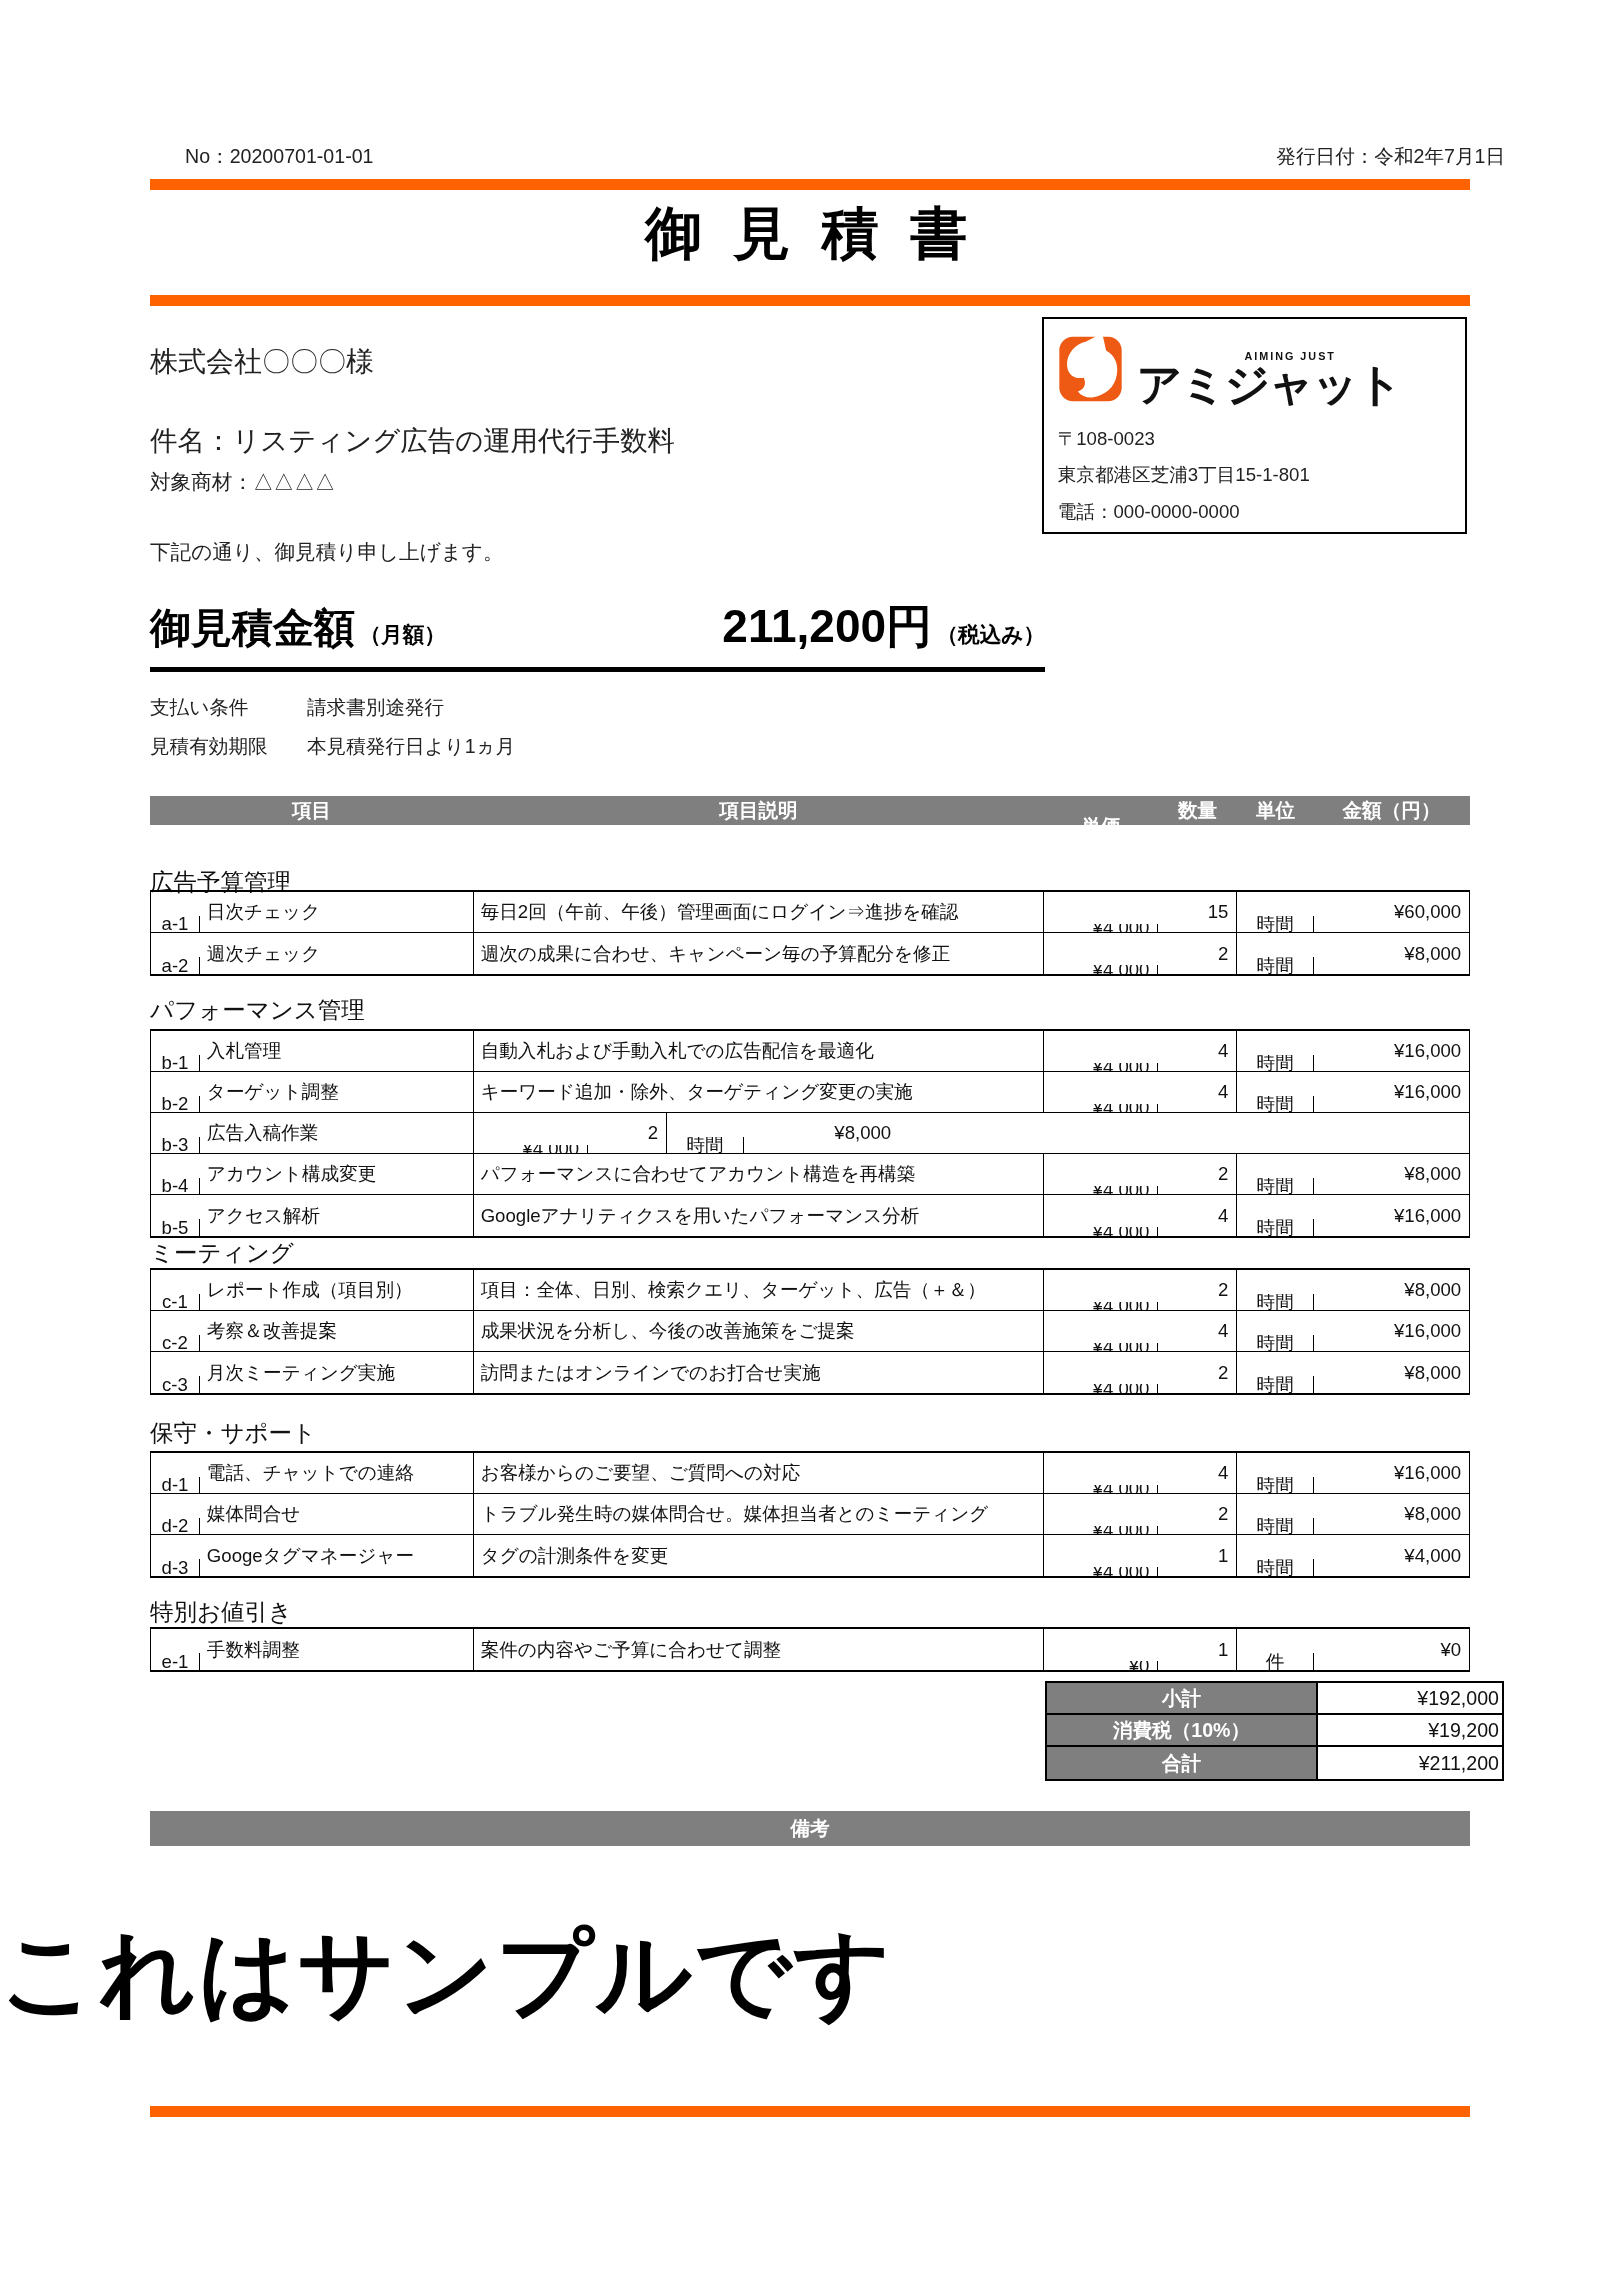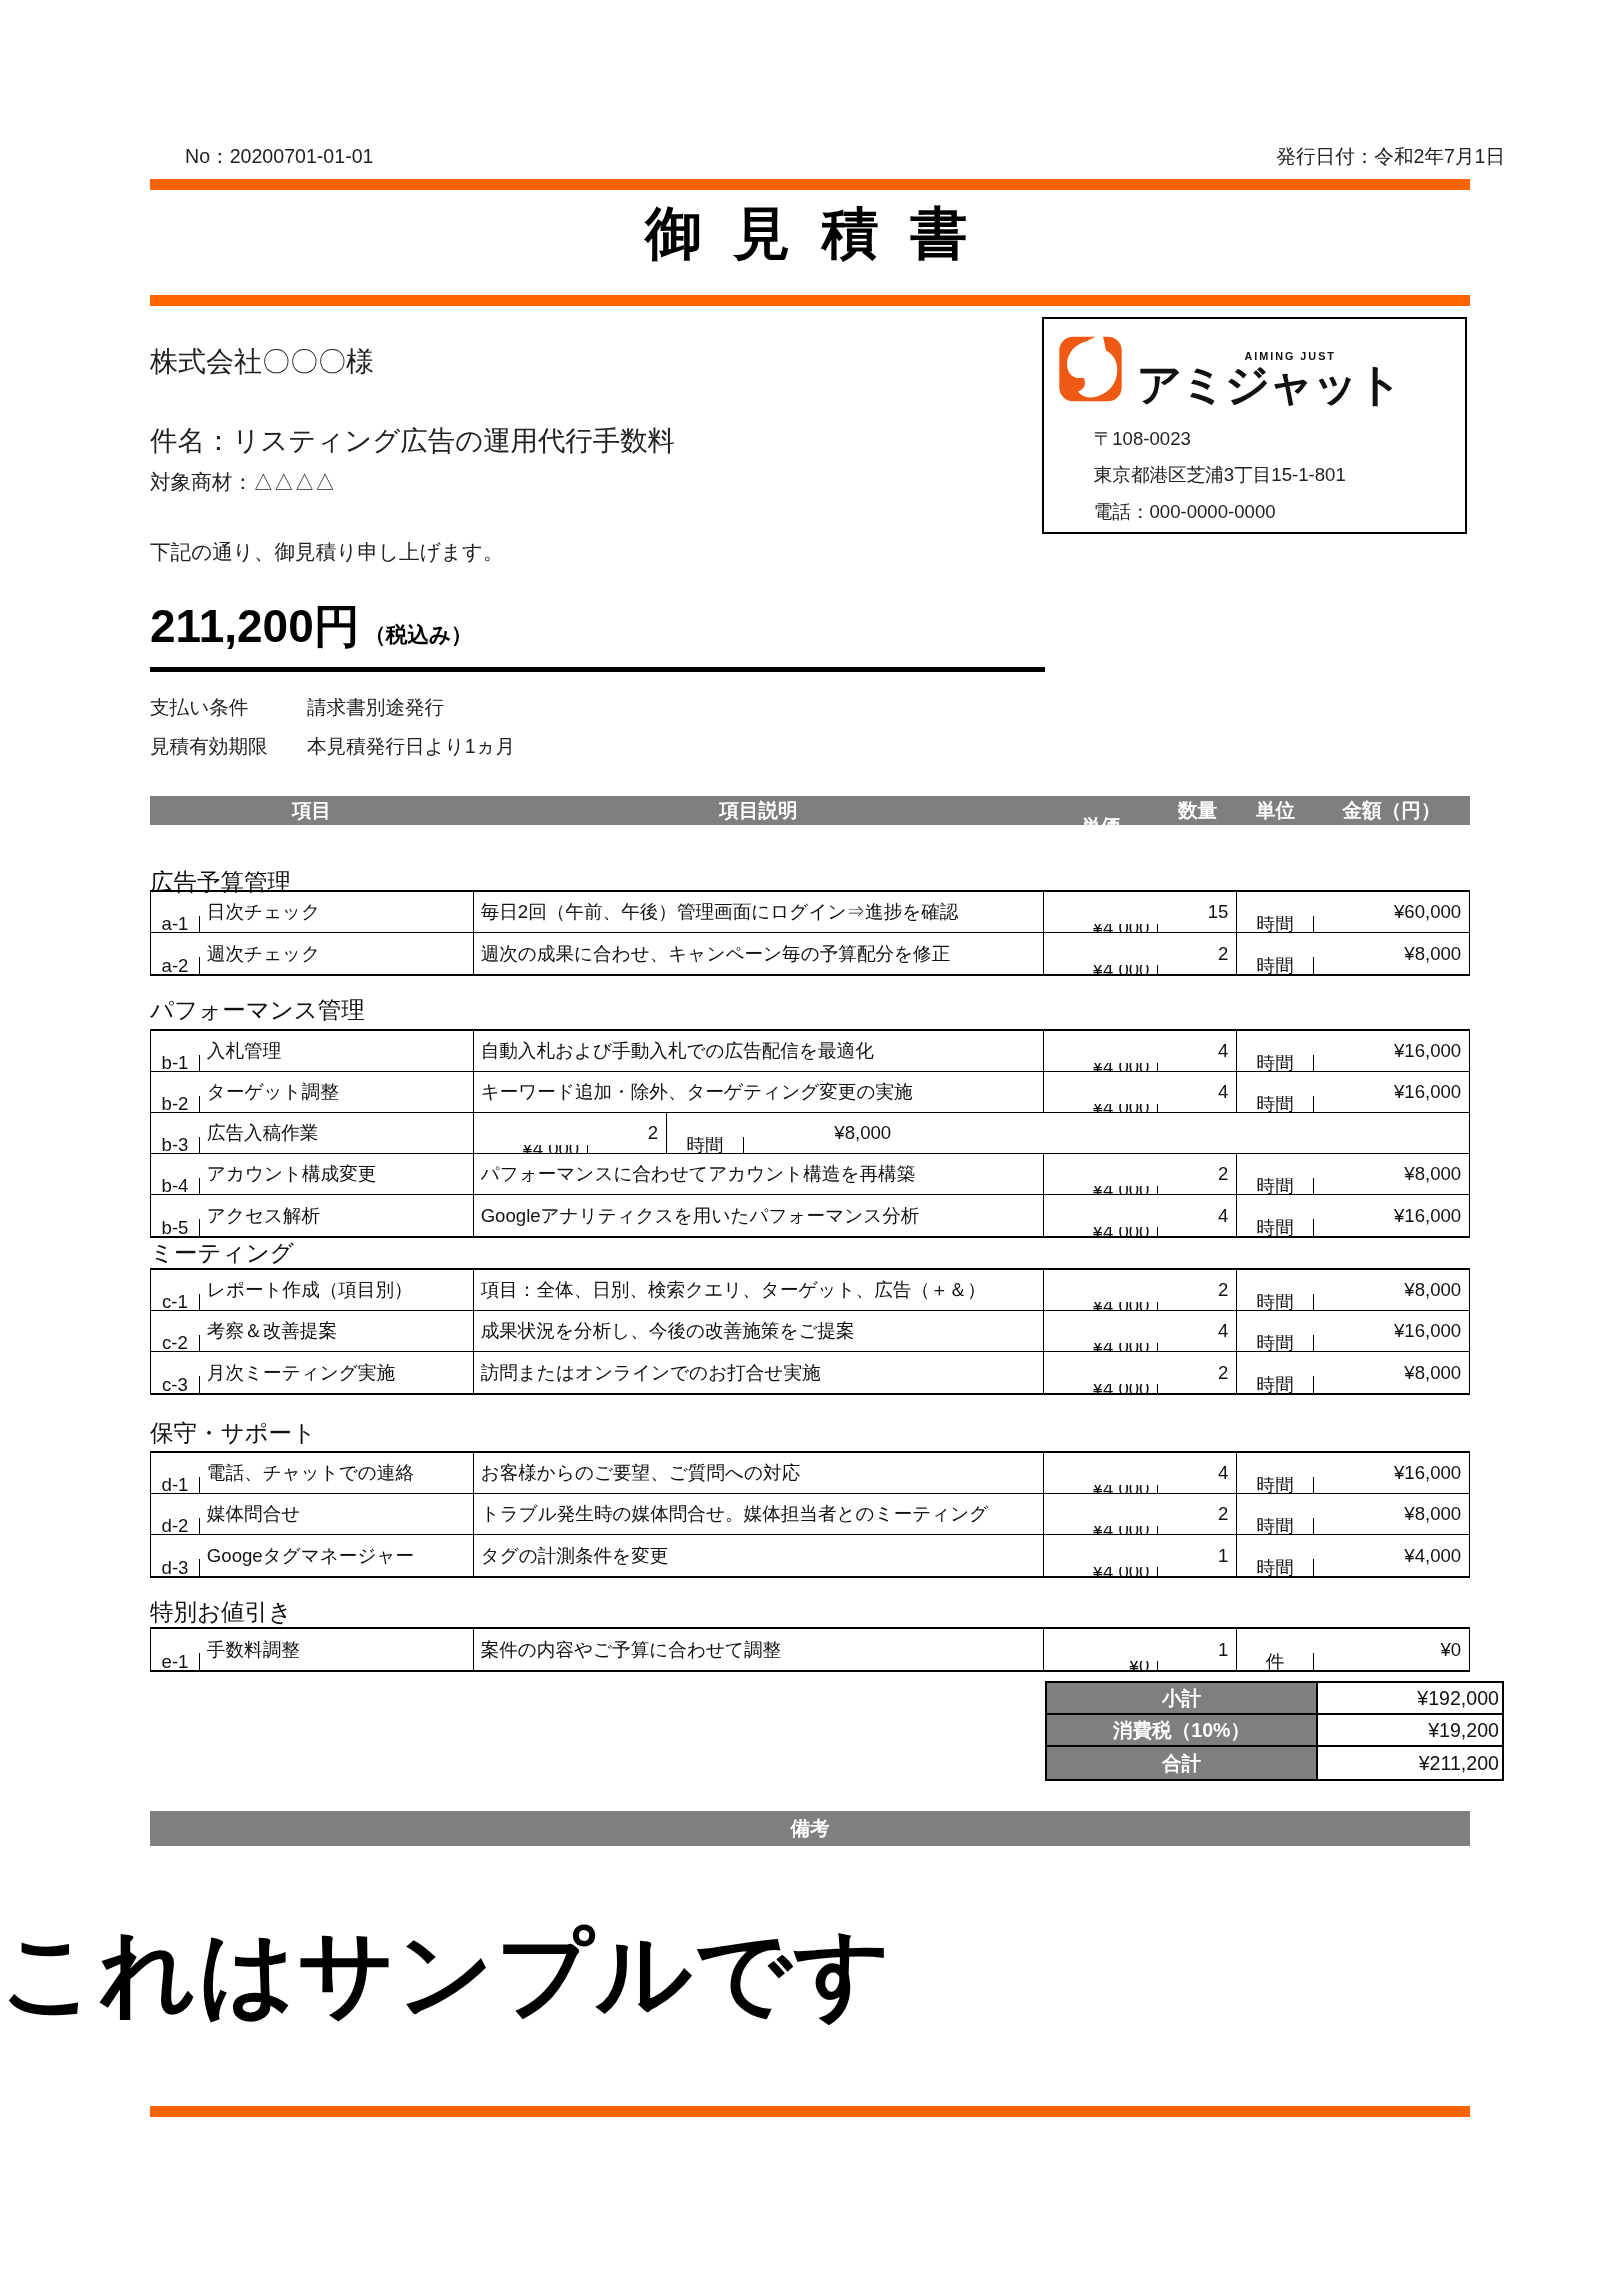--- a/index.html
+++ b/index.html
@@ -24,21 +24,21 @@
   .subject{left:150px;top:423px;font-size:27.4px;color:#222;}
   .target{left:150px;top:468px;font-size:20.6px;color:#222;}
   .greeting{left:150px;top:538px;font-size:20.6px;color:#222;}
   
   .company-box{left:1042px;top:317px;width:425px;height:217px;border:2px solid #000;box-sizing:border-box;background:#fff;}
   .logo-row{position:absolute;left:13.7px;top:11.8px;display:flex;align-items:flex-end;}
   .logo-mark{width:65px;height:76px;}
   .logo-text-wrap{position:relative;margin-left:13.7px;padding-top:13.7px;}
   .logo-tagline{position:absolute;top:2px;left:108px;font-size:10.8px;font-weight:bold;letter-spacing:2px;color:#111;}
   .logo-name{font-size:45px;font-weight:900;letter-spacing:-2px;color:#111;line-height:1;}
-  .company-addr{position:absolute;left:13.7px;top:102px;font-size:18.6px;color:#222;line-height:1.95;margin-left:36px;}
+  .company-addr{position:absolute;left:13.7px;top:102px;font-size:18.6px;color:#222;line-height:1.95;}
   
   .amount-row{left:150px;top:596px;width:895px;display:flex;justify-content:space-between;align-items:baseline;}
   .amount-label{font-size:41px;font-weight:900;color:#000;}
   .amount-sub{font-size:21.6px;font-weight:bold;color:#000;}
   .amount-value{font-size:46px;font-weight:900;color:#000;}
   .amount-tax{font-size:21.6px;font-weight:bold;color:#000;}
   .amount-underline{left:150px;top:667px;width:895px;height:4.9px;background:#000;}
   .terms{left:150px;font-size:19.6px;color:#222;display:flex;}
   .terms .lbl{width:157px;}
   .terms1{top:694px;}
@@ -107,20 +107,24 @@
     </div>
     <div class="company-addr">
       <div>〒108-0023</div>
       <div>東京都港区芝浦3丁目15-1-801</div>
       <div>電話：000-0000-0000</div>
     </div>
   </div>
 
   <div class="abs amount-row">
     <span>
+      <span class="amount-label">御見積金額</span>
+      <span class="amount-sub">（月額）</span>
+    </span>
+    <span>
       <span class="amount-value">211,200円</span>
       <span class="amount-tax">（税込み）</span>
     </span>
   </div>
   <div class="abs amount-underline"></div>
 
   <div class="abs terms terms1">
     <span class="lbl">支払い条件</span>
     <span>請求書別途発行</span>
   </div>

